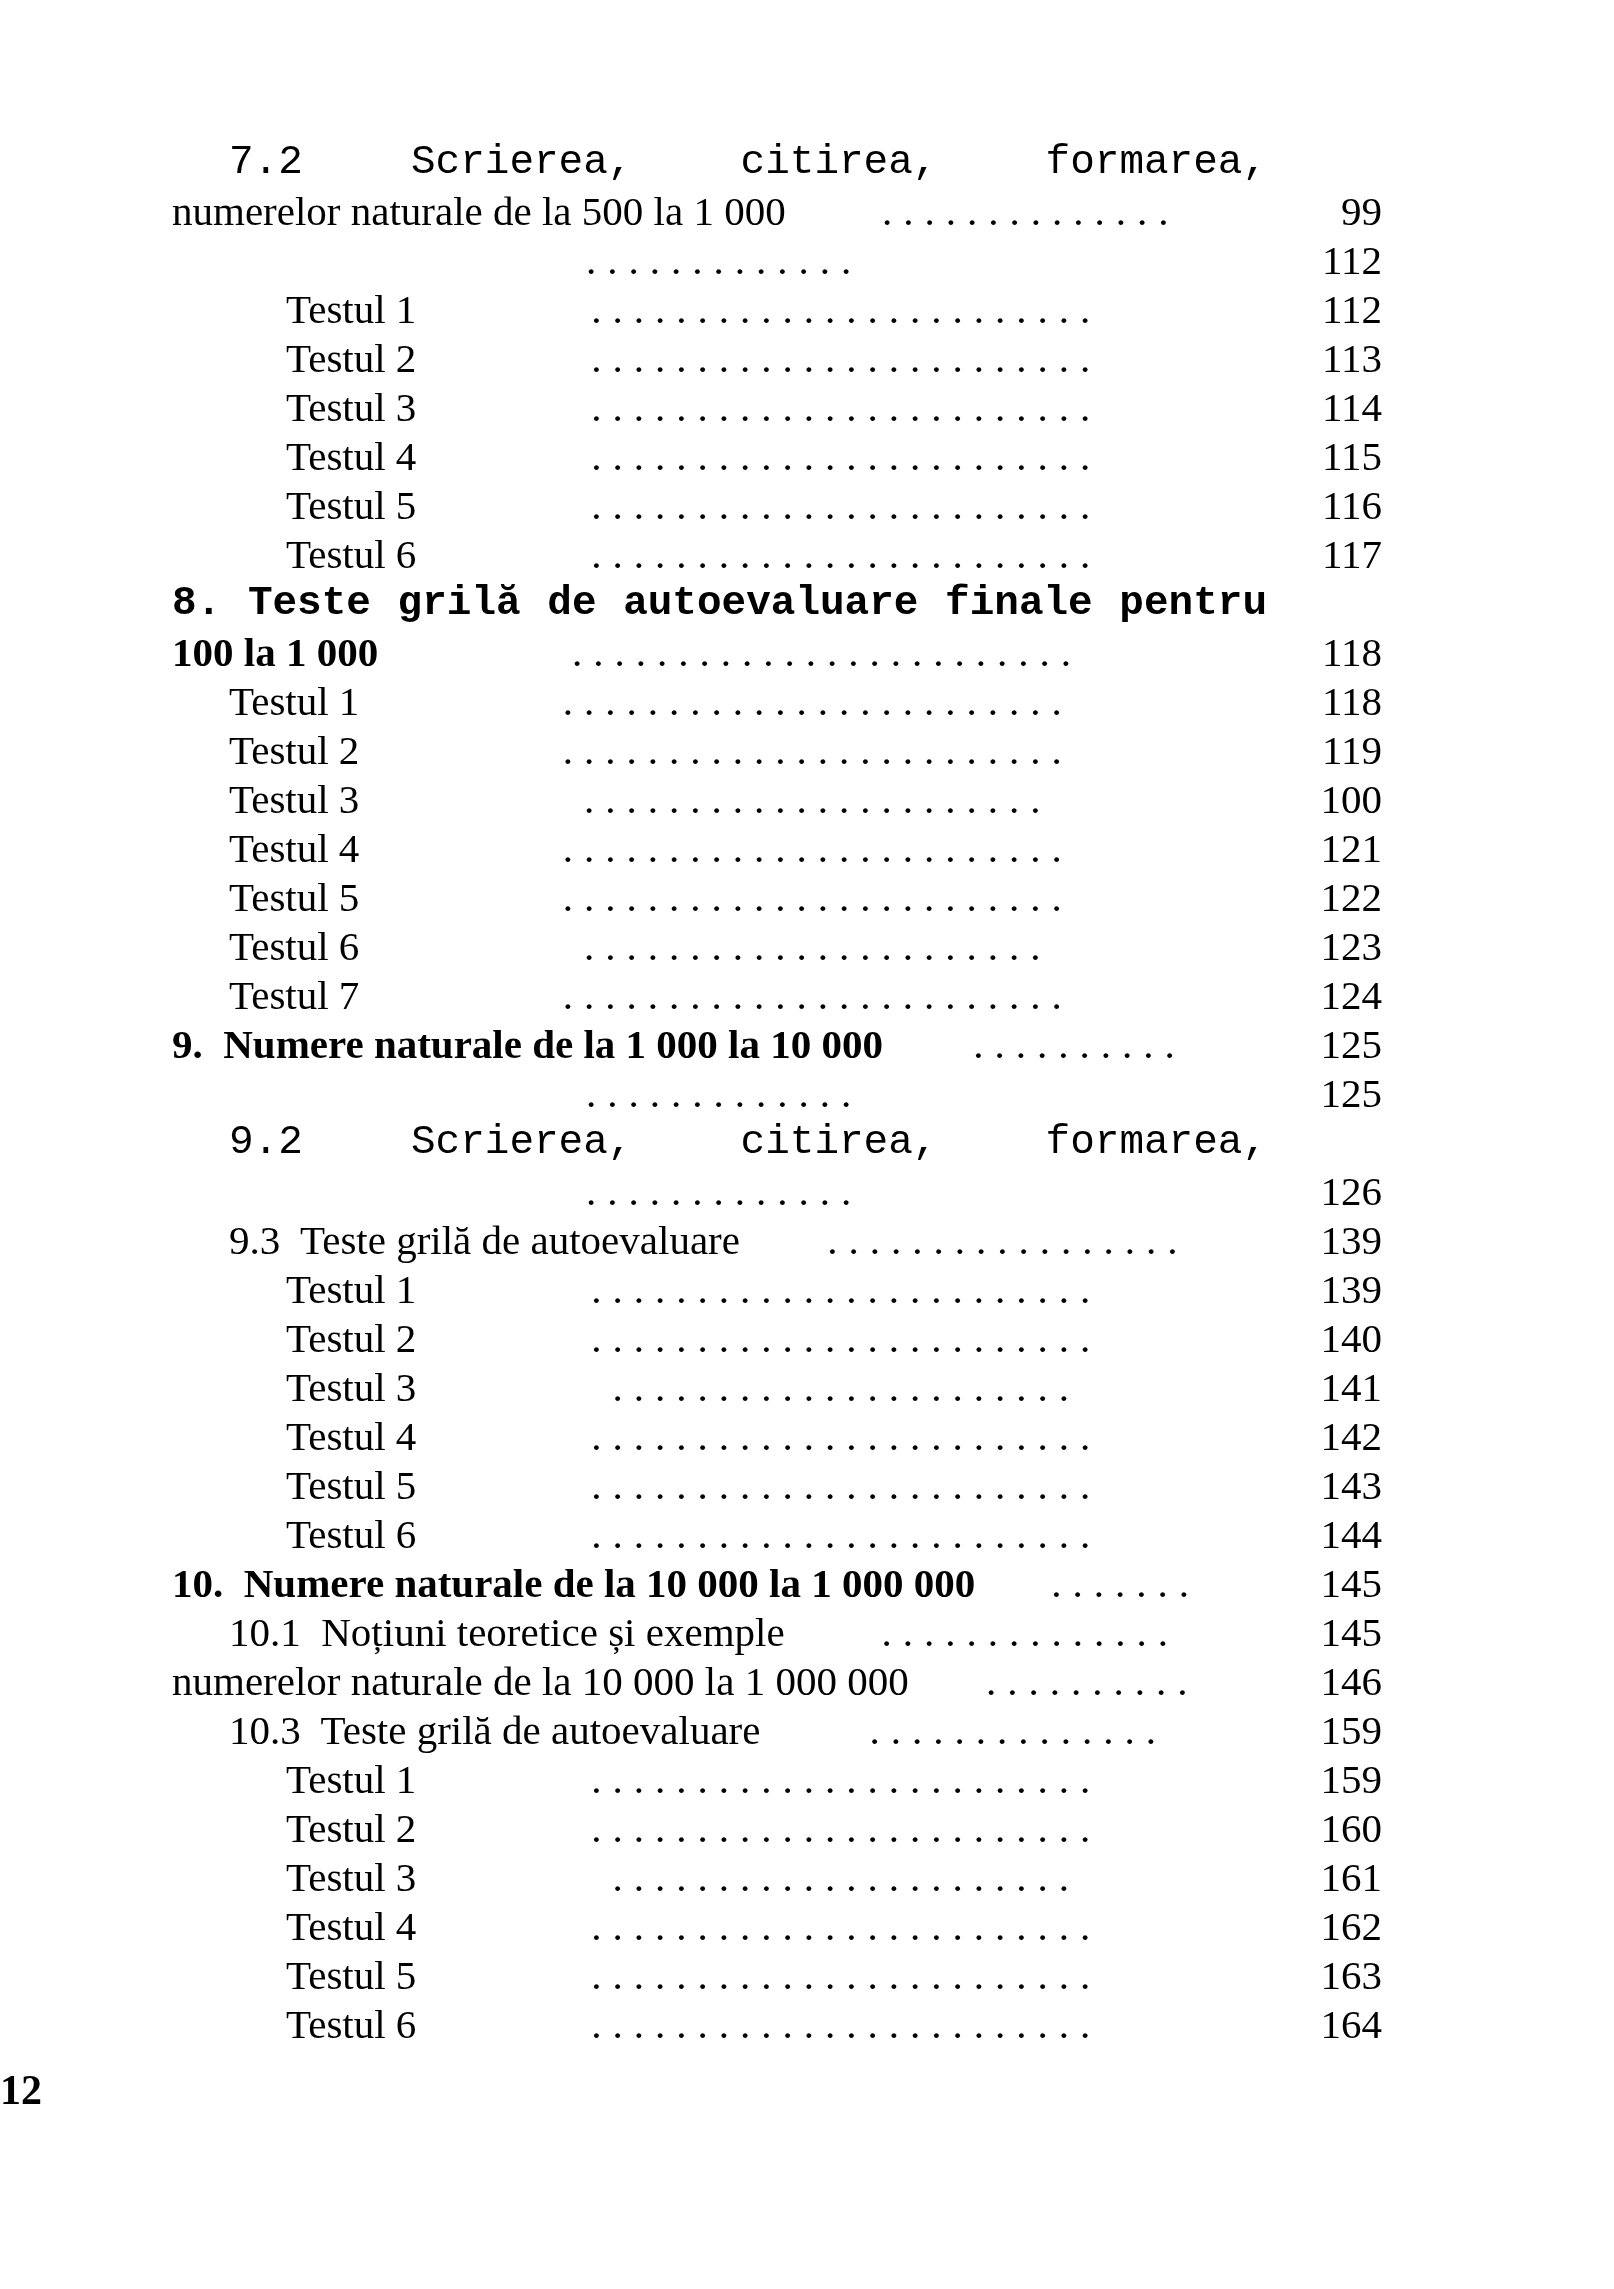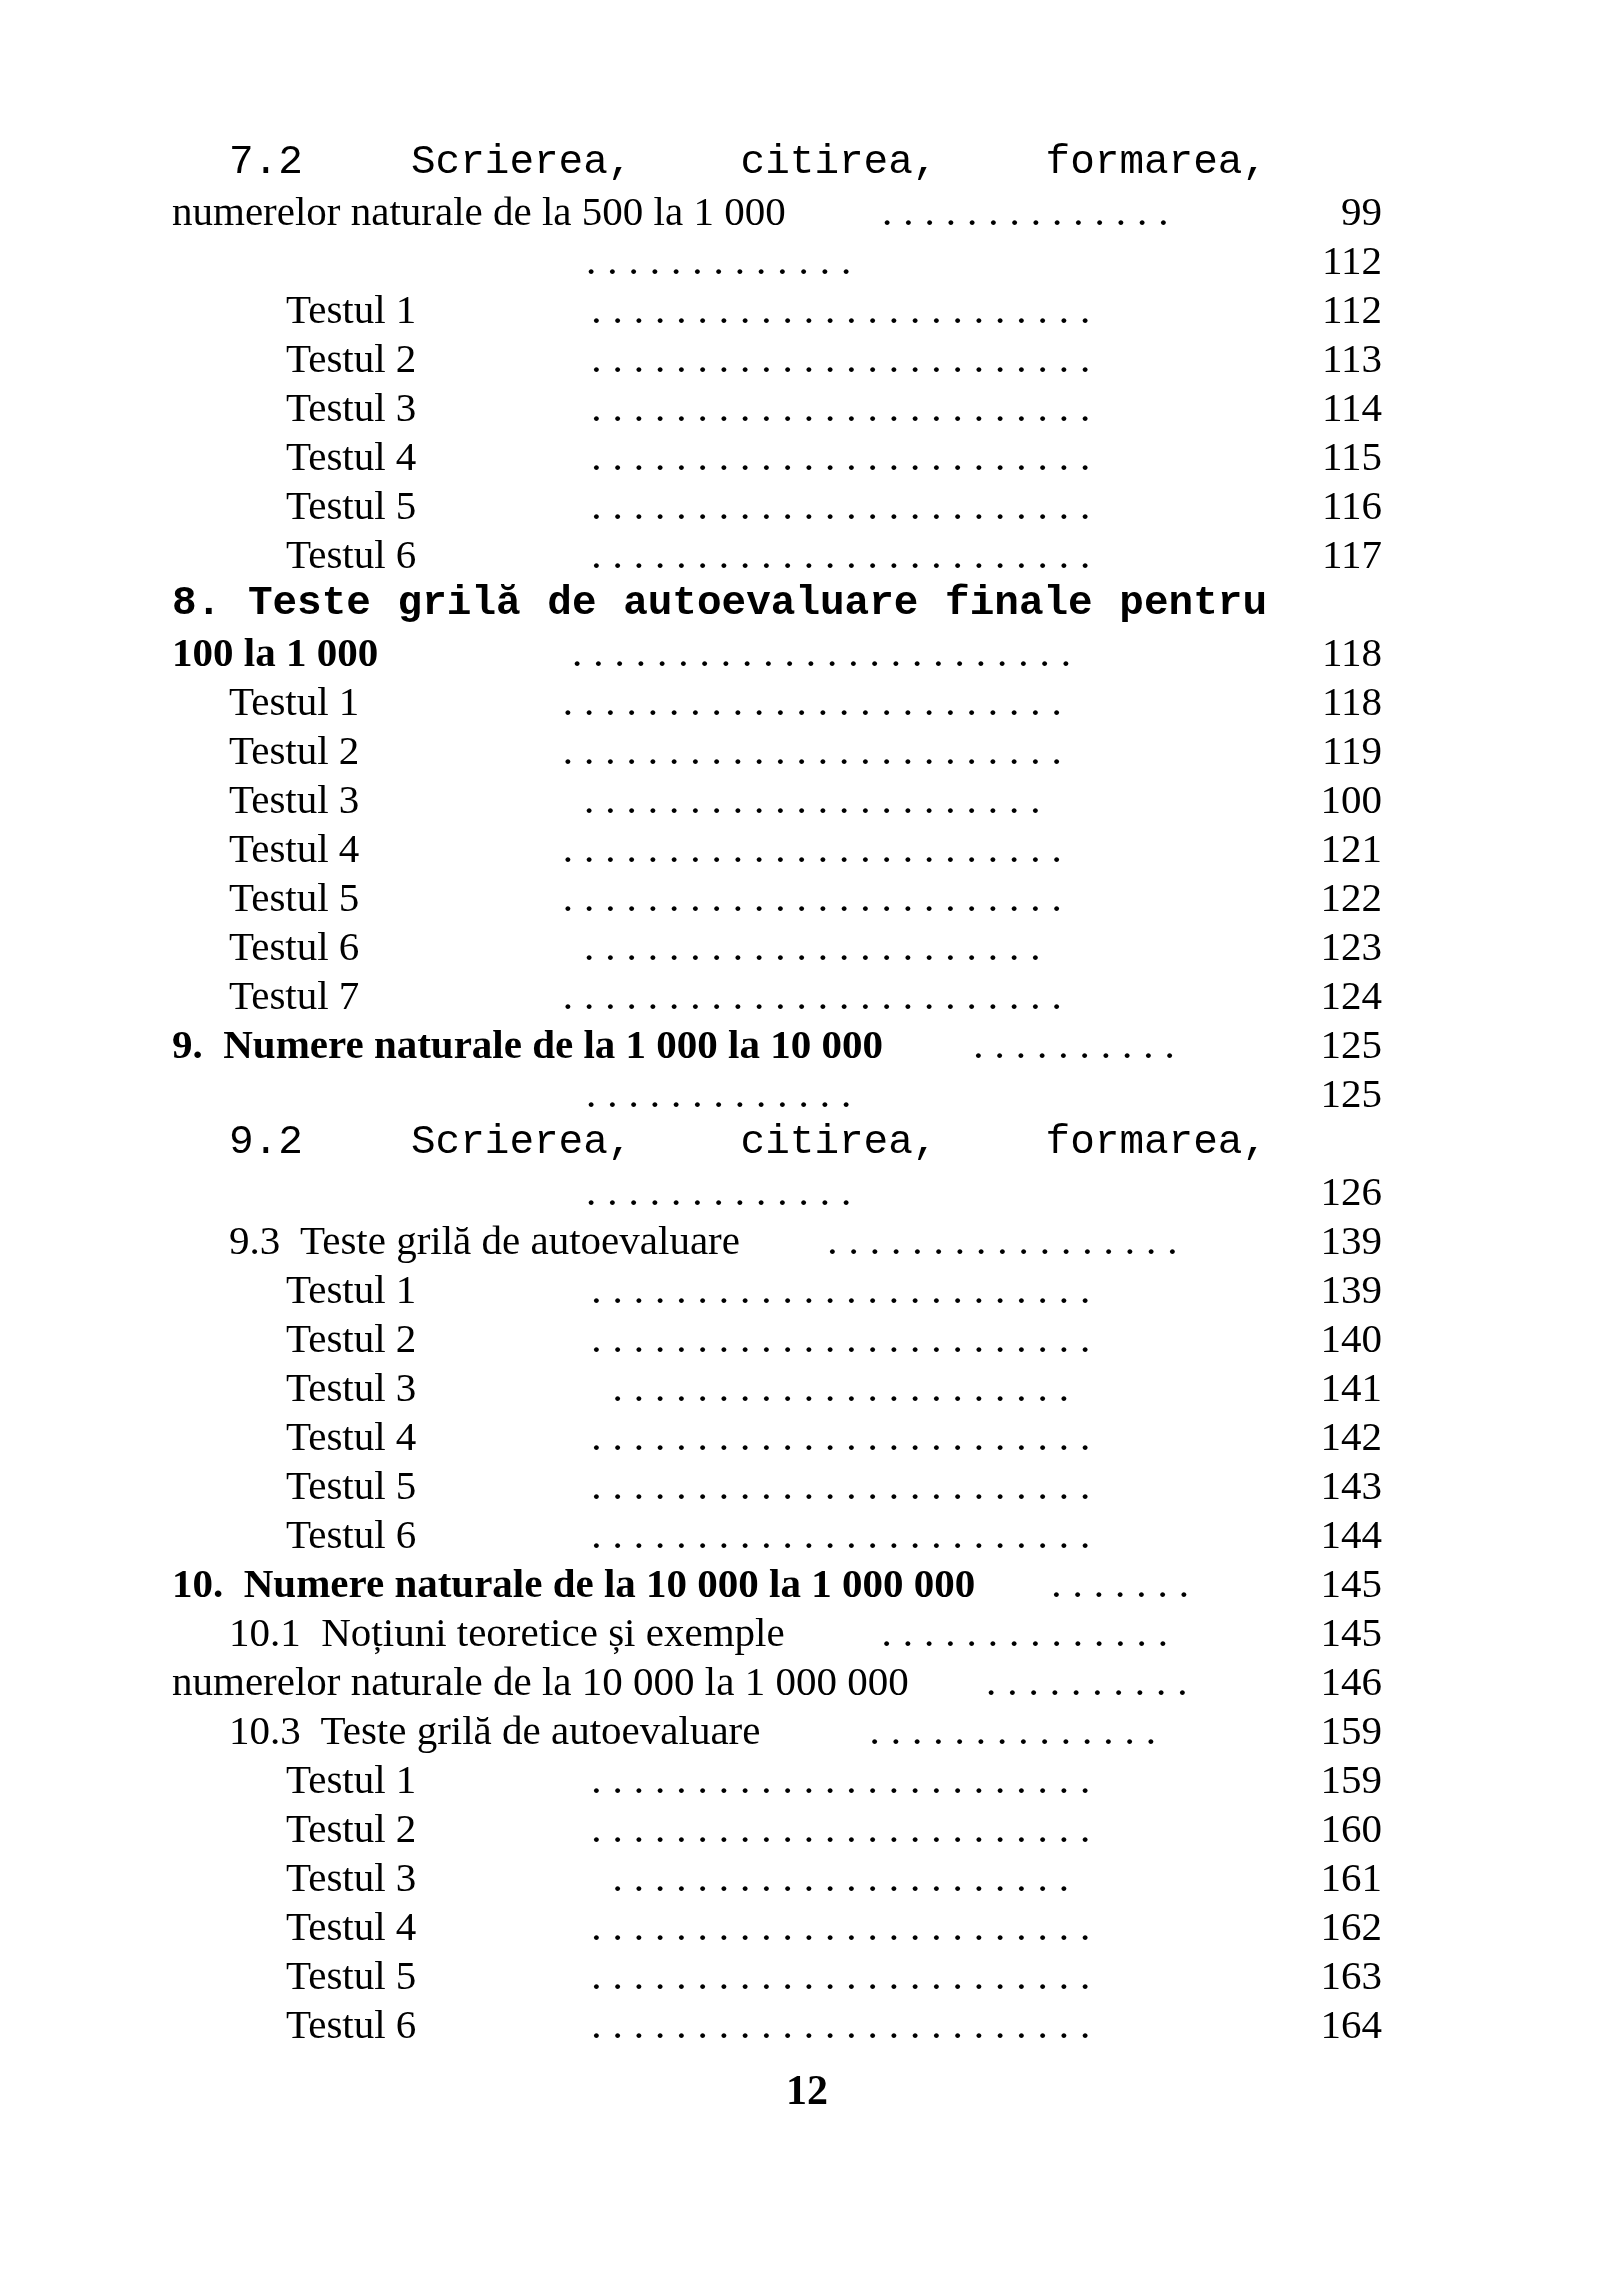--- a/index.html
+++ b/index.html
@@ -44,21 +44,21 @@
     white-space: normal;
     overflow: hidden;
     font-family: Liberation Mono, monospace;
   }
   .i62  { padding-left: 57px; }
   .i124 { padding-left: 114px; }
   .jrow.i62 { padding-left: 0; text-indent: 57px; }
   .b { font-weight: bold; }
   .footer {
     margin-top: 16.6px;
-    text-align: center;
+    text-align: left;
     font-weight: bold;
     font-size: 42px;
   }
 </style>
 </head>
 <body>
 
 <div class="toc" id="toc">
     <div class="jrow i62">7.2  Scrierea, citirea, formarea, compararea și ordonarea</div>
     <div class="row">

